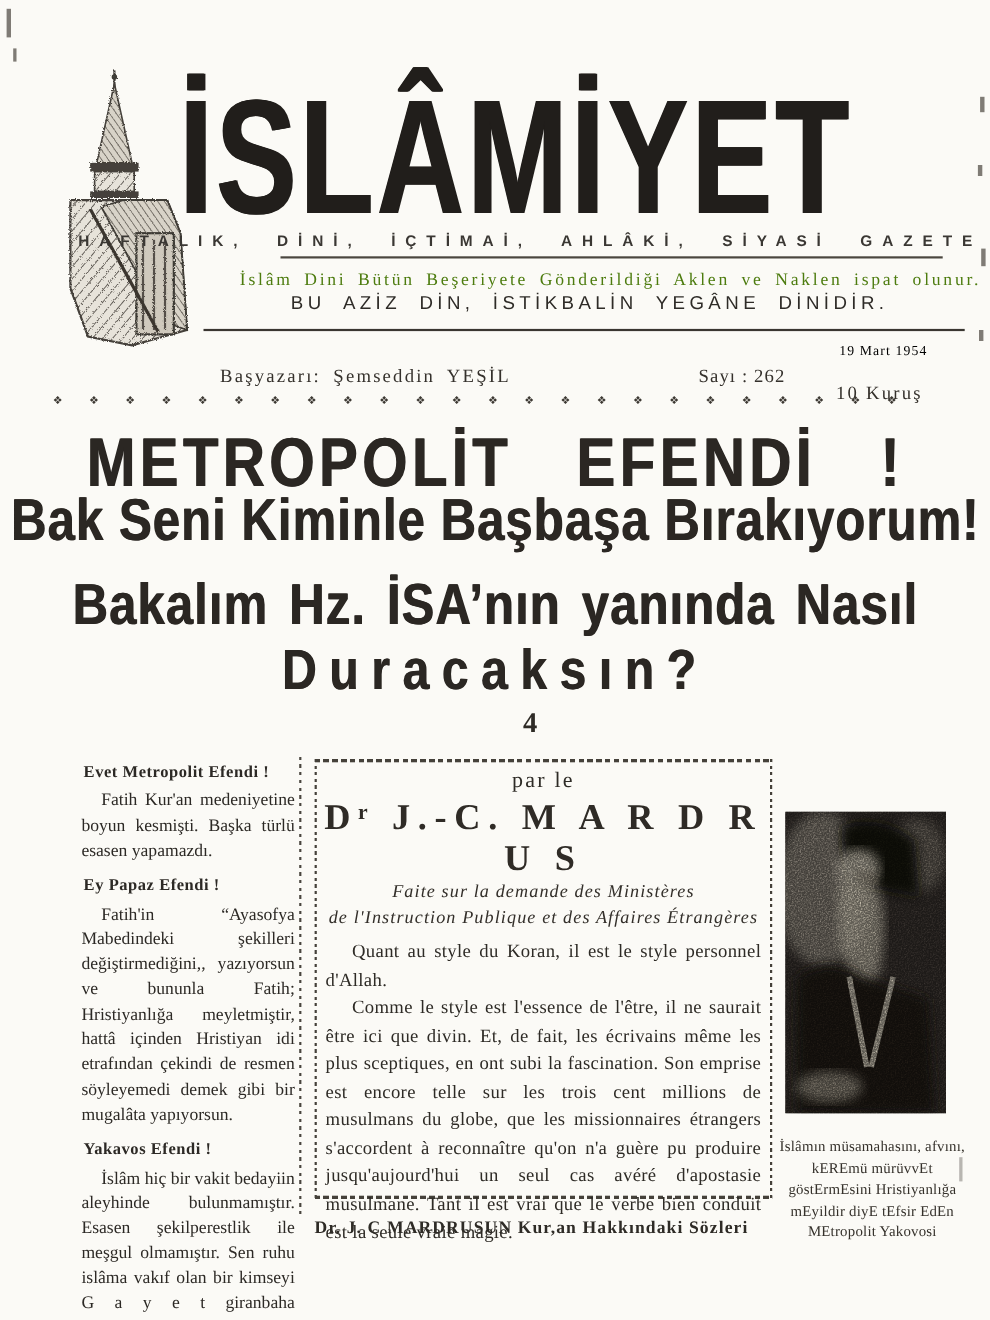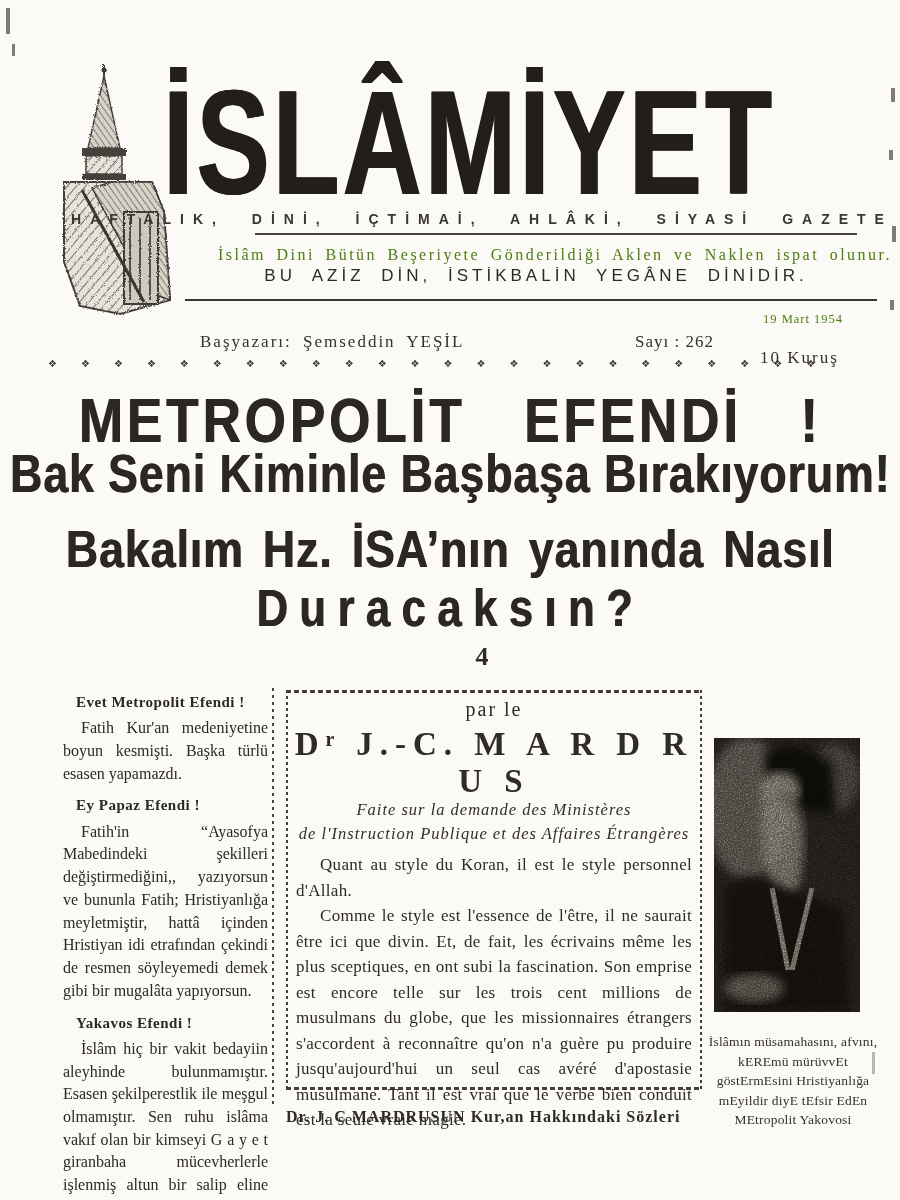--- a/index.html
+++ b/index.html
@@ -30,21 +30,21 @@
   }
   .rule{height:2px;background:#3a3631;}
   .rule-thin{height:1.5px;background:#4a463f;}
   .motto1{top:246px;font-size:16px;letter-spacing:2.5px;word-spacing:4px;font-weight:400;color:#4d7c0f;}
   .motto2{top:266px;font-size:17px;letter-spacing:4px;word-spacing:8px;font-weight:700;color:#2e2b27;
     font-family:"Liberation Sans", sans-serif;font-weight:400;}
   
   .issuebar{top:318px;left:185px;width:690px;height:42px;}
   .editor{position:absolute;left:15px;top:14px;font-size:17px;letter-spacing:2px;word-spacing:5px;color:#35312c;}
   .issue-no{position:absolute;left:450px;top:14px;font-size:17px;letter-spacing:1px;color:#35312c;}
-  .date{position:absolute;left:578px;top:-6px;font-size:12.5px;letter-spacing:1px;color:#4d7c0f;}
+  .date{position:absolute;left:578px;top:-6px;font-size:12.5px;letter-spacing:1px;color:#000000;}
   .price{position:absolute;left:575px;top:14px;font-size:17px;letter-spacing:2px;color:#35312c;margin-top:16px;}
   .ornaments{
     top:358px;left:48px;width:812px;overflow:hidden;
     font-size:10px;letter-spacing:24px;color:#3c3832;white-space:nowrap;
   }
   
   .hl{font-family:"Liberation Sans", sans-serif;font-weight:700;color:#2b2723;white-space:nowrap;}
   .hl1{top:384px;font-size:56px;word-spacing:42px;letter-spacing:4px;
        transform:translateX(-50%) scale(0.95,1.12);transform-origin:top center;
        text-shadow:0.8px 0 #2b2723;}
@@ -54,21 +54,21 @@
   .hl3{top:518px;font-size:47px;letter-spacing:1px;word-spacing:6px;
        transform:translateX(-50%) scale(0.95,1.12);transform-origin:top center;
        text-shadow:0.8px 0 #2b2723;}
   .hl4{top:578px;font-size:46px;letter-spacing:12px;
        transform:translateX(-50%) scale(0.95,1.12);transform-origin:top center;
        text-shadow:0.8px 0 #2b2723;}
   .part-num{top:642px;font-size:26px;font-weight:700;color:#2e2b26;font-family:"Liberation Serif",serif;}
   
   .left-col{top:682px;left:58px;width:210px;font-size:16px;line-height:1.42;text-align:justify;color:#2c2925;}
   .left-col .head{font-weight:700;font-size:15px;margin:10px 0 4px 18px;letter-spacing:0.5px;text-align:left;}
-  .left-col p{margin:0 0 2px 5px;text-indent:18px;}
+  .left-col p{margin:0 0 2px 16px;text-indent:18px;}
   .col-divider{top:688px;left:272px;width:2px;height:420px;
     background:repeating-linear-gradient(180deg,#4a463f 0 3px,transparent 3px 7px);}
   
   .fbox{top:690px;left:286px;width:416px;height:400px;}
   .fbox .b-top,.fbox .b-bot{position:absolute;left:0;right:0;height:3px;
     background:repeating-linear-gradient(90deg,#45413a 0 5px,transparent 5px 8px);}
   .fbox .b-top{top:0;}
   .fbox .b-bot{bottom:0;}
   .fbox .b-l,.fbox .b-r{position:absolute;top:0;bottom:0;width:2px;
     background:repeating-linear-gradient(180deg,#45413a 0 3px,transparent 3px 6px);}

